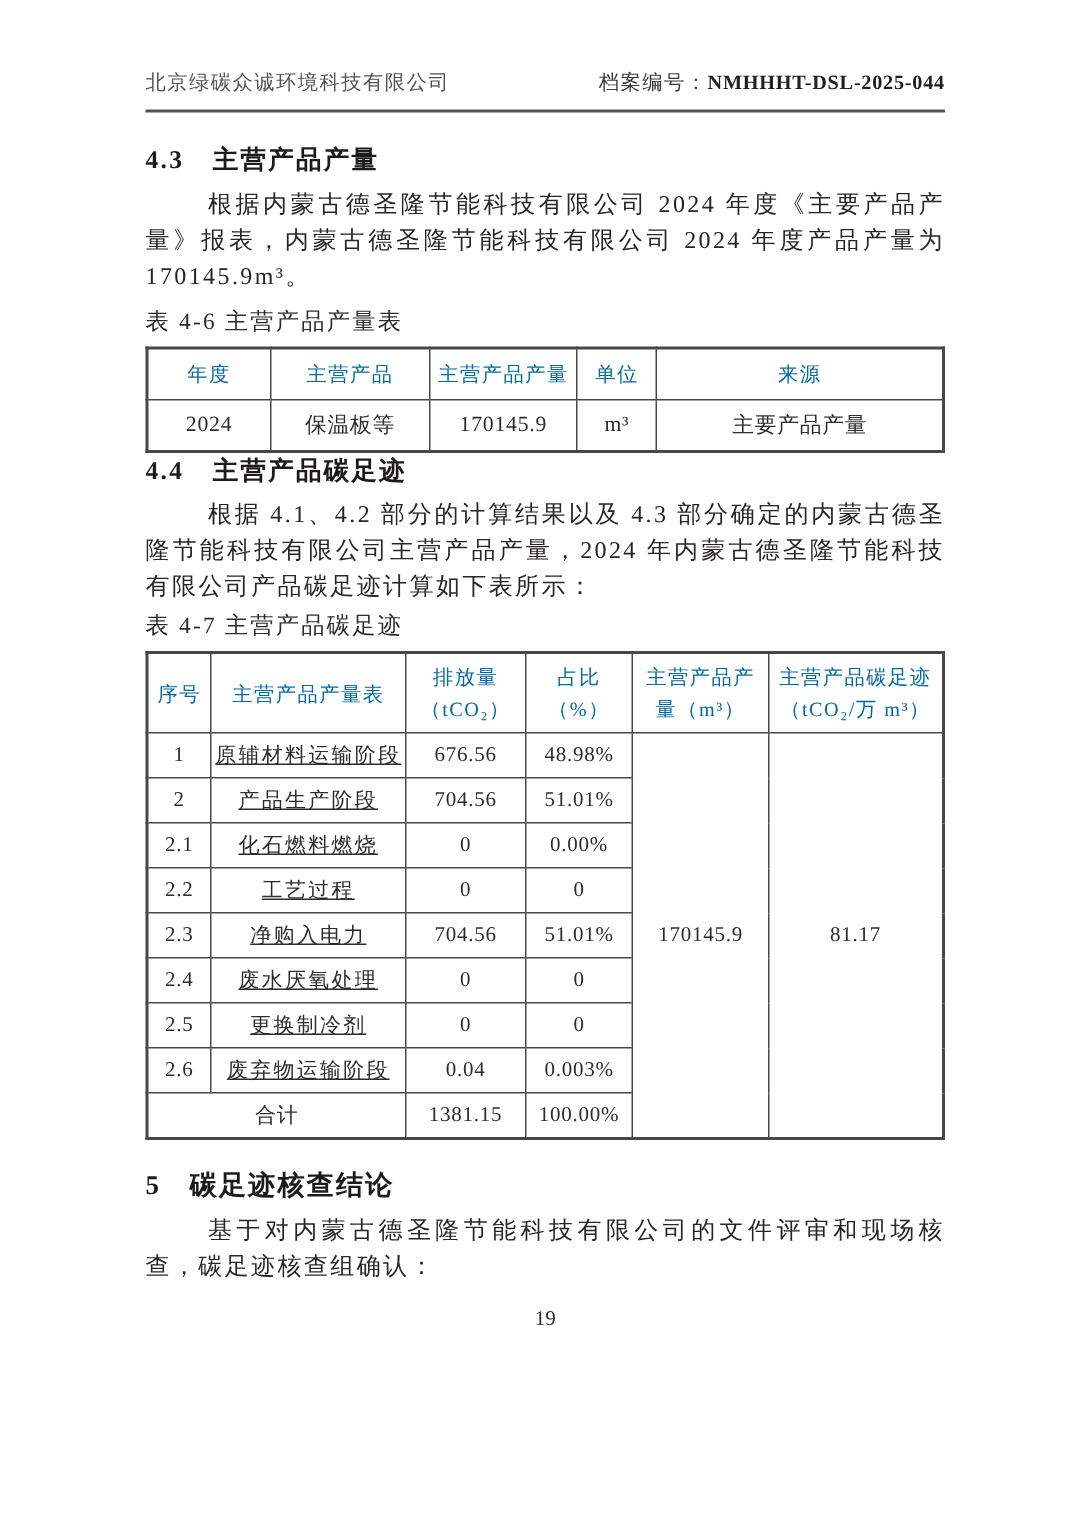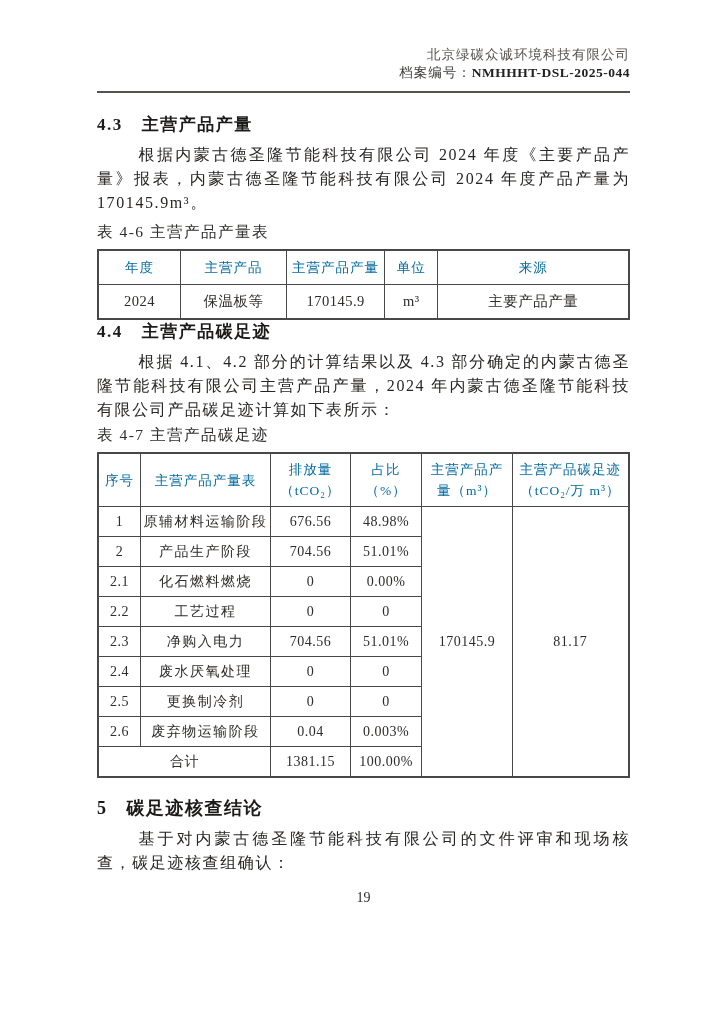--- a/index.html
+++ b/index.html
@@ -6,21 +6,21 @@
   .page {
     position:relative; width:724px; height:1024px; background:#ffffff;
     box-sizing:border-box; padding:46px 94px 0 97px;
     font-family:"Liberation Serif","DejaVu Serif",serif;
     color:#2a2825; overflow:hidden;
   }
   
   .doc-header {
     display:flex; justify-content:space-between; align-items:flex-end;
     padding-bottom:9px; border-bottom:2px solid #555250;
-    font-size:13.5px; letter-spacing:1px;flex-direction:column;
+    font-size:13.5px; letter-spacing:1px;
   }
   .company { color:#55524f; }
   .file-no { color:#3a3836; }
   .file-no .code { font-weight:bold; color:#232120; letter-spacing:0.5px; }
 
   
   .sec-heading {
     display:flex; align-items:baseline; gap:19px;
     font-weight:bold; color:#1d1b1a; letter-spacing:1.5px;
   }
@@ -48,21 +48,21 @@
   table { border-width:2px; }
   th {
     font-weight:normal; color:#0369a1; text-align:center; vertical-align:middle;
     font-size:13.5px; letter-spacing:1px;
   }
   td { text-align:center; vertical-align:middle; font-size:14.5px; color:#2e2c2a; letter-spacing:0.5px; }
   .t46 th { height:31px; }
   .t46 td { height:31px; }
   .t47 th { height:50px; white-space:pre-line; line-height:21px; }
   .t47 td { height:27px; font-size:14px; }
-  .t47 td.stage { letter-spacing:1.5px; }
+  .t47 td.stage { letter-spacing:1.5px;text-decoration:underline; }
 
   
   .page-num { text-align:center; font-size:14px; color:#2e2c2a; margin-top:15px; }
 </style>
 </head>
 <body>
 
 <div class="page">
 
   <div class="doc-header">

